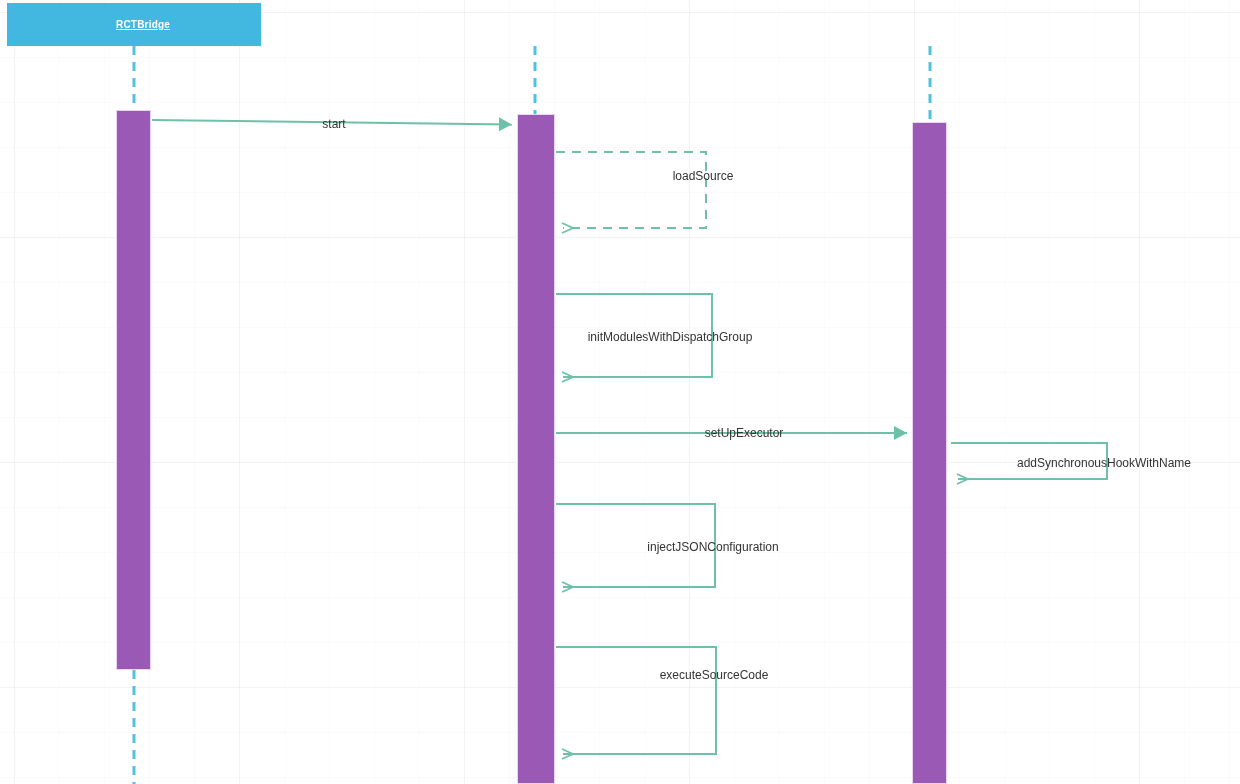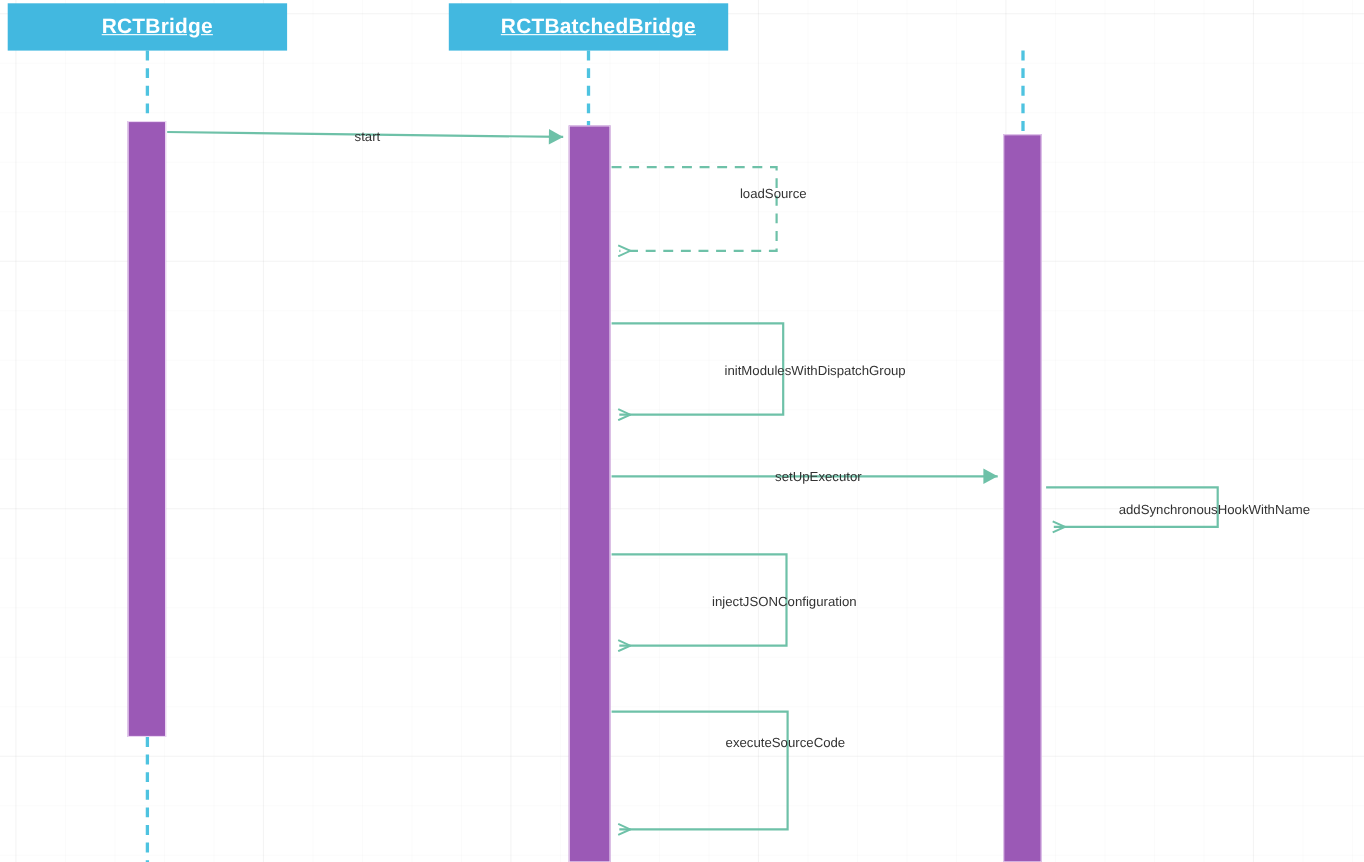--- a/index.html
+++ b/index.html
@@ -40,21 +40,21 @@
     position: absolute;
     box-sizing: border-box;
     background: #42b8e0;
     display: flex;
     align-items: center;
     justify-content: center;
     height: 43px;
   }
   .participant-label {
     color: #ffffff;
-    font-size: 19px;
+    font-size: 10px;
     font-weight: bold;
     text-decoration: underline;
     letter-spacing: 0.2px;
     white-space: nowrap;
     font-family: "Liberation Sans", sans-serif;
     margin-left: 18px;
   }
 
   
   .activation {
@@ -139,30 +139,27 @@
   <div class="activation" style="left:116px; top:110px; width:35px; height:560px;"></div>
 
   <div class="activation" style="left:517px; top:114px; width:38px; height:670px;"></div>
 
   <div class="activation" style="left:912px; top:122px; width:35px; height:662px;"></div>
 
   <div class="participant-box" style="left:7px; top:3px; width:254px;">
     <span class="participant-label">RCTBridge</span>
   </div>
 
-  <div class="participant-box" style="left:408px; top:3px; width:254px;">
-    <span class="participant-label">RCTBatchedBridge</span>
-  </div>
 
 
   <div class="msg-label" style="left:334px; top:124px;">start</div>
 
   <div class="msg-label" style="left:703px; top:176px;">loadSource</div>
 
-  <div class="msg-label" style="left:741px; top:337px;">initModulesWithDispatchGroup</div>
+  <div class="msg-label" style="left:670px; top:337px;">initModulesWithDispatchGroup</div>
 
   <div class="msg-label" style="left:744px; top:433px;">setUpExecutor</div>
 
   <div class="msg-label" style="left:1104px; top:463px;text-align:right;">addSynchronousHookWithName</div>
 
   <div class="msg-label" style="left:713px; top:547px;">injectJSONConfiguration</div>
 
   <div class="msg-label" style="left:714px; top:675px;">executeSourceCode</div>
 
 </div>

